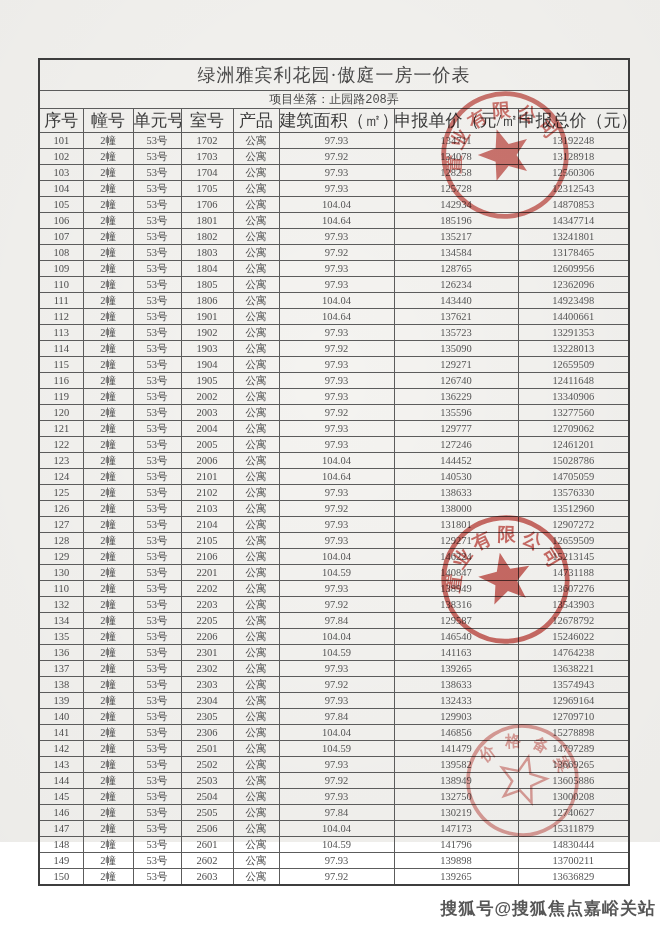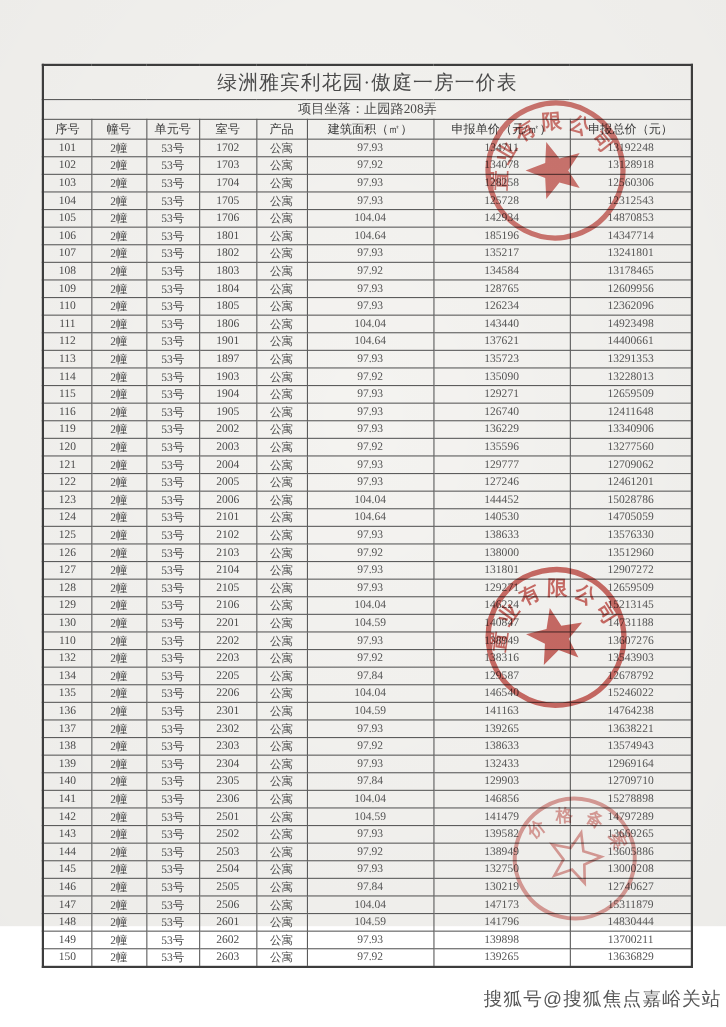--- a/index.html
+++ b/index.html
@@ -28,39 +28,40 @@
     white-space:nowrap;overflow:hidden;
   }
   .price-table{border:2px solid #3d3d3d;}
   .title-cell{
     height:30px;font-size:18px;font-weight:bold;color:#2f2f2f;
     letter-spacing:1px;border-bottom:2px solid #3d3d3d;
   }
   .subtitle-cell{
     height:17px;font-size:12px;font-weight:bold;color:#333;
     border-bottom:2px solid #3d3d3d;
+    font-family:Liberation Mono, monospace;
   }
   .head-row th{
-    height:17px;font-size:11px;color:#3a3a3a;
+    height:17px;font-size:17px;color:#3a3a3a;
   }
   .data-row td{
     height:15px;font-size:10.5px;color:#555;
   }
   .data-row td:nth-child(-n+5){color:#4c4c4c;}
   
   .seal{
     position:absolute;mix-blend-mode:multiply;pointer-events:none;
   }
   .seal-1{left:437px;top:87px;width:136px;height:136px;opacity:.72;transform:rotate(-18deg);}
   .seal-2{left:437px;top:511px;width:137px;height:137px;opacity:.78;transform:rotate(-12deg);}
   .seal-3{left:462px;top:720px;width:121px;height:121px;opacity:.5;transform:rotate(14deg);}
   .watermark{
     position:absolute;right:4px;top:897px;
     font-family:"Liberation Sans","DejaVu Sans",sans-serif;
-    font-weight:normal;font-size:17px;color:#3f3f3f;
+    font-weight:bold;font-size:17px;color:#3f3f3f;
     letter-spacing:1px;opacity:.88;
   }
 </style>
 </head>
 <body>
 
 <div class="page">
 
   <table class="price-table">
     <colgroup>
@@ -209,21 +210,21 @@
           <td>1901</td>
           <td>公寓</td>
           <td>104.64</td>
           <td>137621</td>
           <td>14400661</td>
         </tr>
         <tr class="data-row">
           <td>113</td>
           <td>2幢</td>
           <td>53号</td>
-          <td>1897</td>
+          <td>1902</td>
           <td>公寓</td>
           <td>97.93</td>
           <td>135723</td>
           <td>13291353</td>
         </tr>
         <tr class="data-row">
           <td>114</td>
           <td>2幢</td>
           <td>53号</td>
           <td>1903</td>

